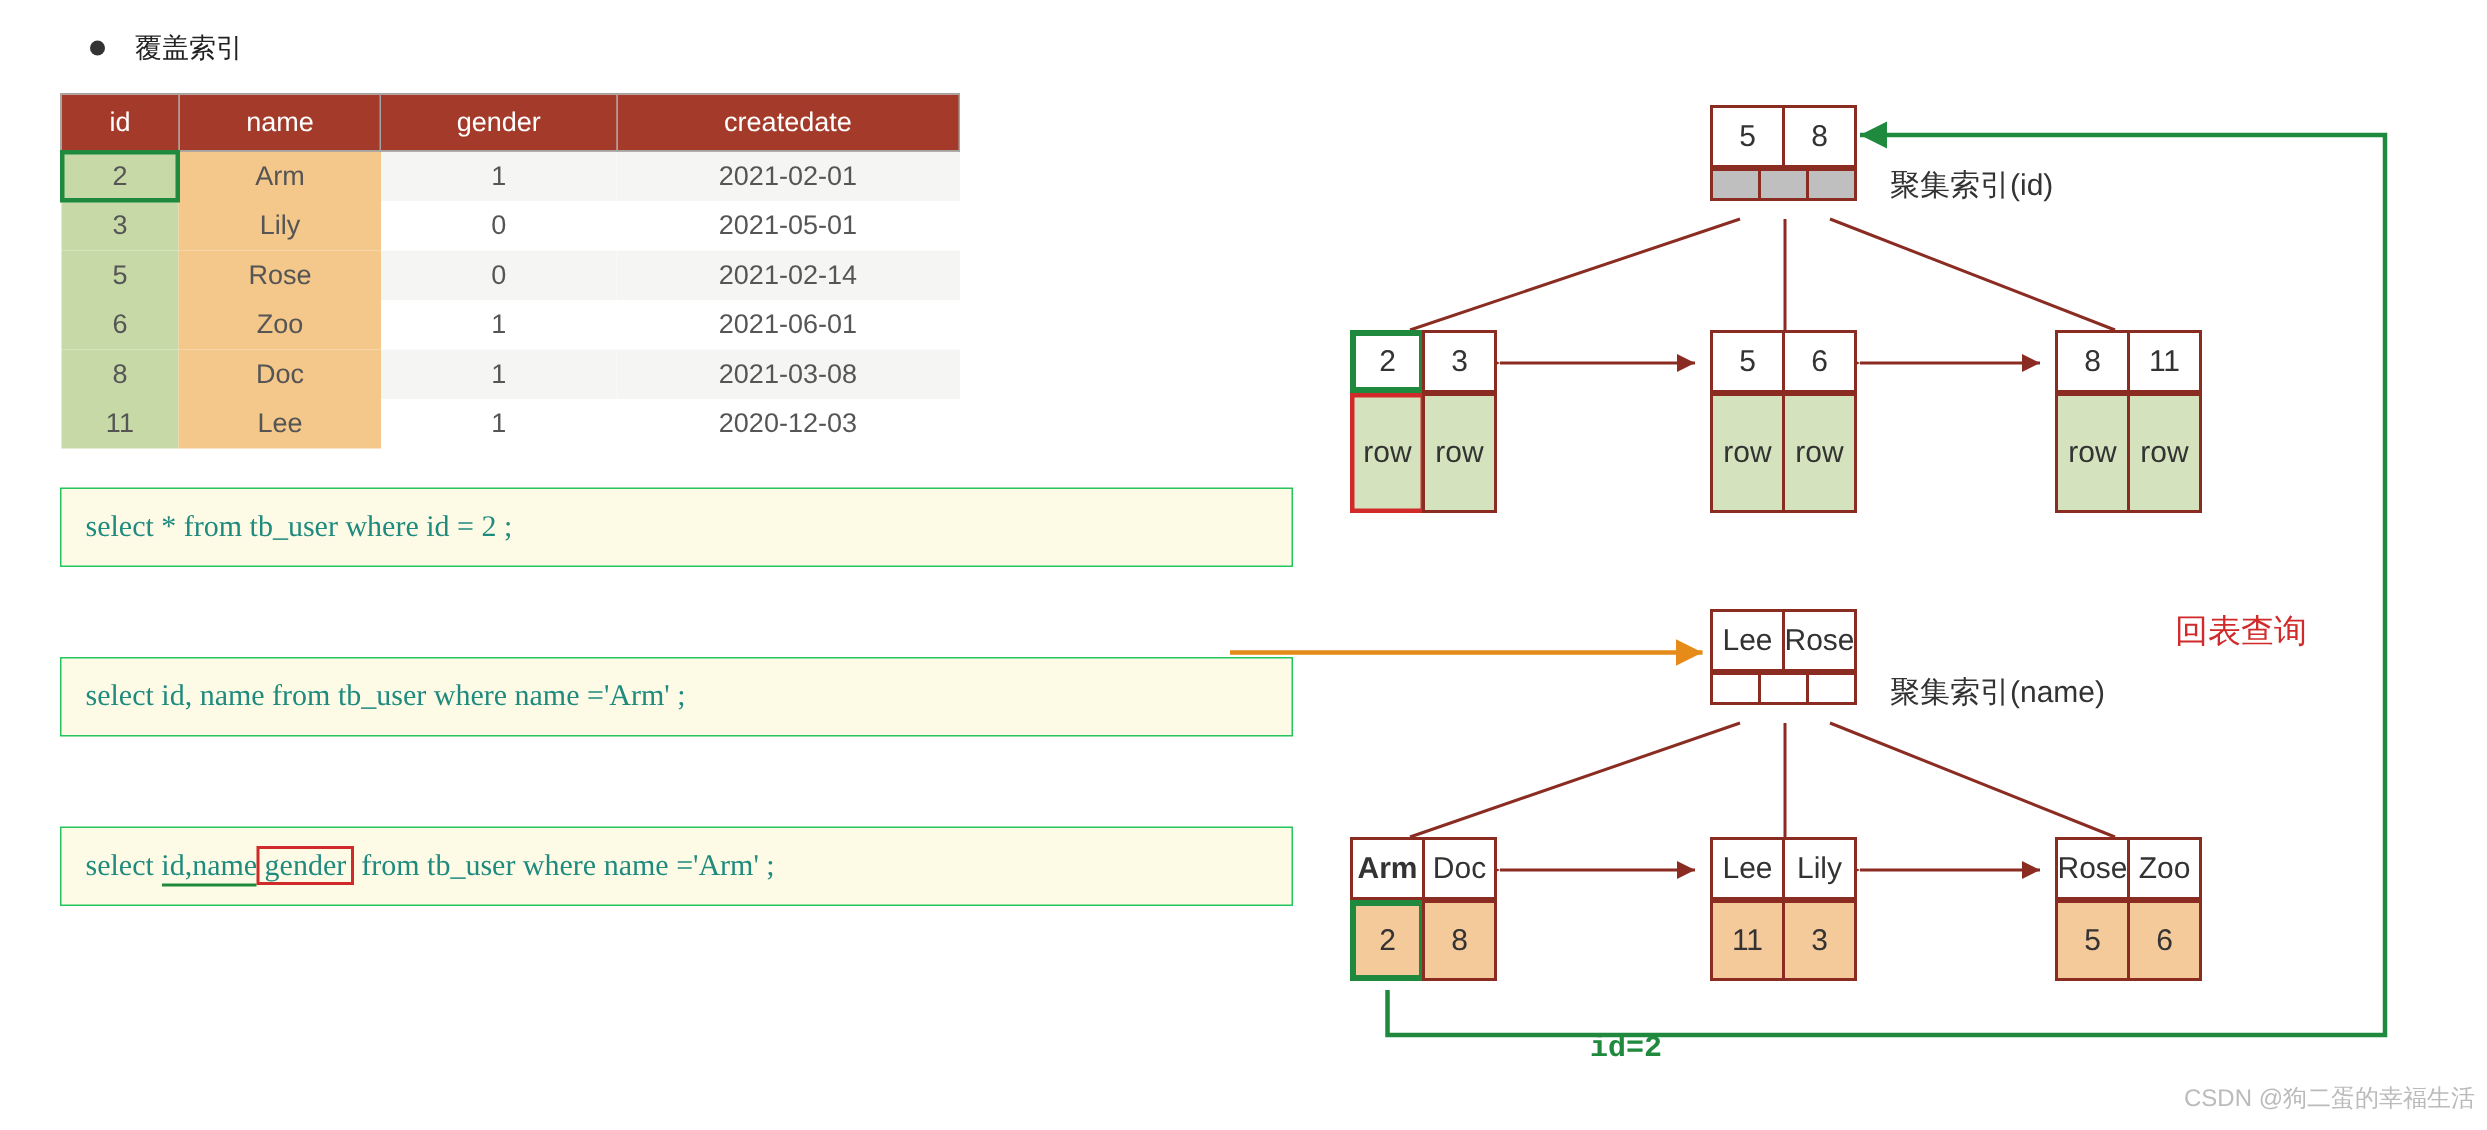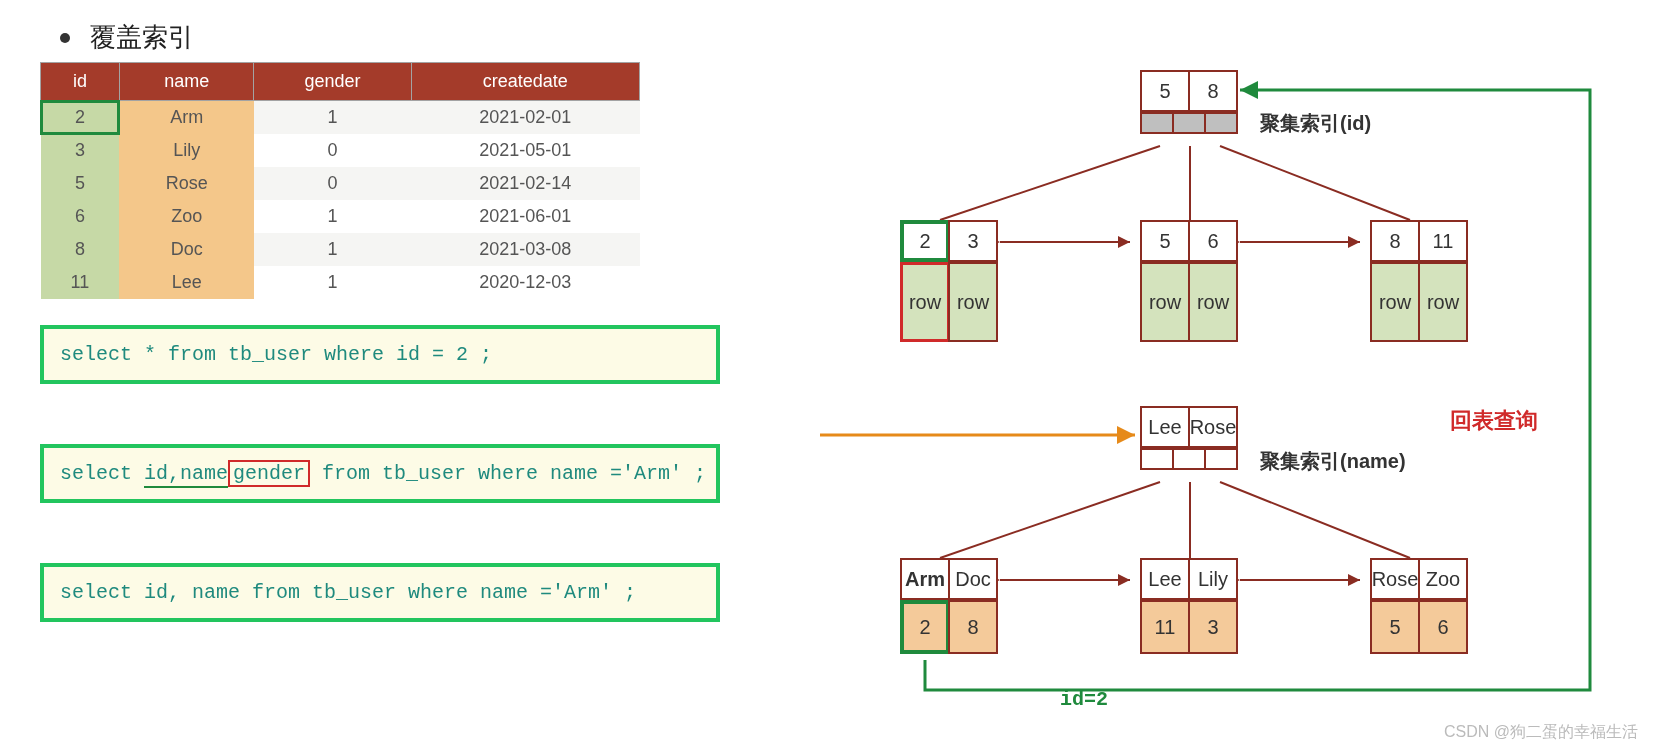--- a/index.html
+++ b/index.html
@@ -3,40 +3,40 @@
 <meta charset="utf-8">
 <style>
   * { box-sizing: border-box; }
   body {
     margin: 0; padding: 20px 40px;
     font-family: "Microsoft YaHei", "Segoe UI", Arial, sans-serif;
     background: #fff; color: #333;
     width: 1658px; height: 753px;
     position: relative;
   }
-  .title-row { display:flex; align-items:center; gap:20px; font-size:26px; margin-bottom:12px; }
+  .title-row { display:flex; align-items:center; gap:20px; font-size:18px; margin-bottom:12px; }
   .bullet { width:10px; height:10px; border-radius:50%; background:#333; margin-left:20px; }
   .title-text { color:#222; }
 
   .left-col { position:absolute; left:40px; top:62px; width:640px; }
   .right-col { position:absolute; left:820px; top:60px; width:800px; height:660px; }
 
   table.data { border-collapse:collapse; width:600px; }
   table.data th { background:#a43b2a; color:#fff; font-weight:normal; padding:8px 10px; font-size:18px; border:1px solid #a3a3a3; }
   table.data td { padding:6px 10px; text-align:center; font-size:18px; color:#555; }
   table.data tbody tr:nth-child(odd) td { background:#f5f5f3; }
   table.data tbody tr:nth-child(even) td { background:#fff; }
   .col-id { background:#c6d9a6 !important; }
   .col-name { background:#f4c78a !important; }
   .id-box-outline { outline:3px solid #1f8a3d; outline-offset:-2px; }
 
   .sql-box {
-    margin-top:26px; width:680px; padding:14px 16px;
-    background:#fdfbe6; border:4px solid #22c55e;
-    font-family: Liberation Mono, monospace;
+    margin-top:26px; width:822px; padding:14px 16px;
+    background:#fdfbe6; border:1px solid #22c55e;
+    font-family: Liberation Serif, serif;
     font-size:20px; color:#1f8a7e; white-space:nowrap;
   }
   .sql-box .uline { border-bottom:2px solid #1f8a3d; padding-bottom:1px; }
   .sql-box .redbox { border:2px solid #d02a2a; padding:0 3px; }
 
   
   .tree { position:absolute; }
   .node-row { display:flex; }
   .node-cell {
     width:50px; height:42px; border:2px solid #8a2c22;
@@ -45,27 +45,27 @@
   }
   .node-cell.green { background:#d4e3bd; }
   .node-cell.orange { background:#f4ca9a; }
   .ptr-row { display:flex; }
   .ptr-cell { width:34px; height:22px; border:2px solid #8a2c22; margin-right:-2px; background:#bfbfbf; }
   .ptr-cell.w { background:#fff; }
 
   .highlight-green { outline:4px solid #1f8a3d; outline-offset:-4px; }
   .highlight-red { outline:3px solid #d02a2a; outline-offset:-3px; }
 
-  .label-text { position:absolute; font-size:20px; color:#333;font-weight:bold; }
+  .label-text { position:absolute; font-size:20px; color:#333; }
   .red-text { color:#d02a2a; font-size:22px;margin-top:16px; }
   .green-text { color:#1f8a3d; font-size:20px; font-weight:bold;font-family:Liberation Mono, monospace; }
 
   svg.lines { position:absolute; left:0; top:0; pointer-events:none; }
 
-  .watermark { position:absolute; right:20px; bottom:10px; color:#bbb; font-size:16px; }
+  .watermark { position:absolute; right:8px; bottom:10px; color:#bbb; font-size:16px; }
 </style>
 </head>
 <body>
 
 <div class="title-row">
   <span class="bullet"></span>
   <span class="title-text">覆盖索引</span>
 </div>
 
 <div class="left-col">
@@ -112,24 +112,24 @@
         <tr>
           <td class="col-id">11</td>
           <td class="col-name">Lee</td>
           <td>1</td>
           <td>2020-12-03</td>
         </tr>
       </tbody>
   </table>
 
   <div class="sql-box">select * from tb_user where id = 2 ;</div>
+  <div class="sql-box" style="margin-top:60px">select id, name from tb_user where name ='Arm' ;</div>
   <div class="sql-box" style="margin-top:60px">
     <span>select </span><span class="uline">id,name</span><span class="redbox">gender</span><span> from tb_user where name ='Arm' ;</span>
   </div>
-  <div class="sql-box" style="margin-top:60px">select id, name from tb_user where name ='Arm' ;</div>
 </div>
 
 <div class="right-col">
   <svg class="lines" width="800" height="660">
     <defs>
       <marker id="arr-r" markerWidth="8" markerHeight="8" refX="6" refY="3" orient="auto">
         <path d="M0,0 L6,3 L0,6 Z" fill="#8a2c22"></path>
       </marker>
       <marker id="arr-g" markerWidth="8" markerHeight="8" refX="6" refY="3" orient="auto">
         <path d="M0,0 L6,3 L0,6 Z" fill="#1f8a3d"></path>

